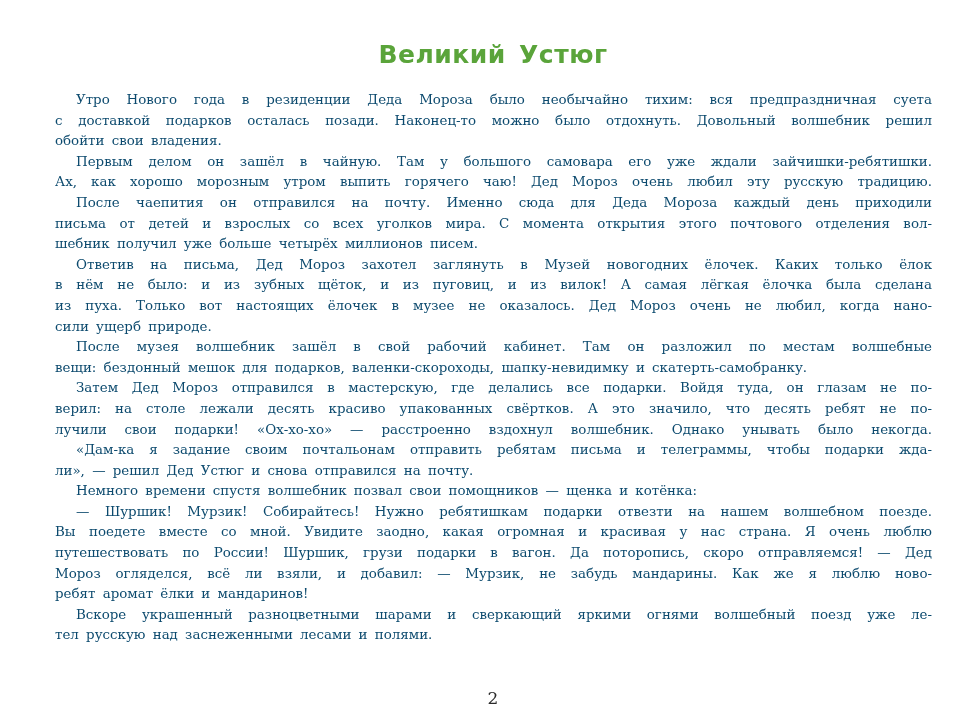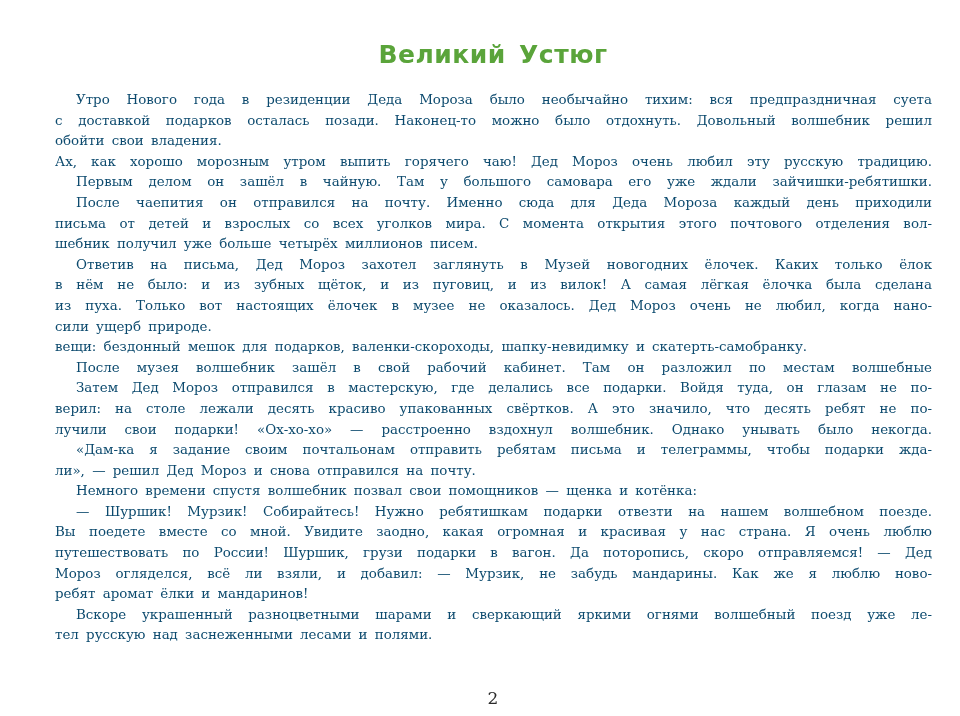--- a/index.html
+++ b/index.html
@@ -76,51 +76,51 @@
 
   <div class="body-text">
 
     <div>
       <span class="line first">Утро Нового года в резиденции Деда Мороза было необычайно тихим: вся предпраздничная суета</span>
       <span class="line">с доставкой подарков осталась позади. Наконец-то можно было отдохнуть. Довольный волшебник решил</span>
       <span class="line last">обойти свои владения.</span>
     </div>
 
     <div>
+      <span class="line first">Первым делом он зашёл в чайную. Там у большого самовара его уже ждали зайчишки-ребятишки.</span>
       <span class="line">Ах, как хорошо морозным утром выпить горячего чаю! Дед Мороз очень любил эту русскую традицию.</span>
-      <span class="line first">Первым делом он зашёл в чайную. Там у большого самовара его уже ждали зайчишки-ребятишки.</span>
     </div>
 
     <div>
       <span class="line first">После чаепития он отправился на почту. Именно сюда для Деда Мороза каждый день приходили</span>
       <span class="line">письма от детей и взрослых со всех уголков мира. С момента открытия этого почтового отделения вол-</span>
       <span class="line last">шебник получил уже больше четырёх миллионов писем.</span>
     </div>
 
     <div>
       <span class="line first">Ответив на письма, Дед Мороз захотел заглянуть в Музей новогодних ёлочек. Каких только ёлок</span>
       <span class="line">в нём не было: и из зубных щёток, и из пуговиц, и из вилок! А самая лёгкая ёлочка была сделана</span>
       <span class="line">из пуха. Только вот настоящих ёлочек в музее не оказалось. Дед Мороз очень не любил, когда нано-</span>
       <span class="line last">сили ущерб природе.</span>
     </div>
 
     <div>
+      <span class="line first">После музея волшебник зашёл в свой рабочий кабинет. Там он разложил по местам волшебные</span>
       <span class="line last">вещи: бездонный мешок для подарков, валенки-скороходы, шапку-невидимку и скатерть-самобранку.</span>
-      <span class="line first">После музея волшебник зашёл в свой рабочий кабинет. Там он разложил по местам волшебные</span>
     </div>
 
     <div>
       <span class="line first">Затем Дед Мороз отправился в мастерскую, где делались все подарки. Войдя туда, он глазам не по-</span>
       <span class="line">верил: на столе лежали десять красиво упакованных свёртков. А это значило, что десять ребят не по-</span>
       <span class="line">лучили свои подарки! «Ох-хо-хо» — расстроенно вздохнул волшебник. Однако унывать было некогда.</span>
     </div>
 
     <div>
       <span class="line first">«Дам-ка я задание своим почтальонам отправить ребятам письма и телеграммы, чтобы подарки жда-</span>
-      <span class="line last">ли», — решил Дед Мороз и снова отправился на почту.</span>
+      <span class="line last">ли», — решил Дед Устюг и снова отправился на почту.</span>
     </div>
 
     <div>
       <span class="line first last">Немного времени спустя волшебник позвал свои помощников — щенка и котёнка:</span>
     </div>
 
     <div>
       <span class="line first">— Шуршик! Мурзик! Собирайтесь! Нужно ребятишкам подарки отвезти на нашем волшебном поезде.</span>
       <span class="line">Вы поедете вместе со мной. Увидите заодно, какая огромная и красивая у нас страна. Я очень люблю</span>
       <span class="line">путешествовать по России! Шуршик, грузи подарки в вагон. Да поторопись, скоро отправляемся! — Дед</span>

